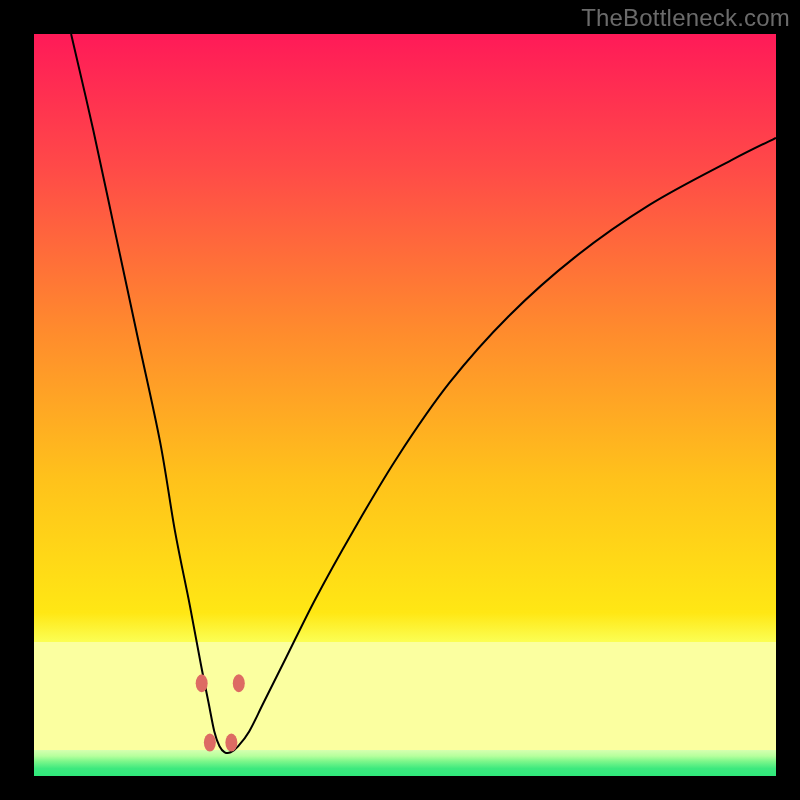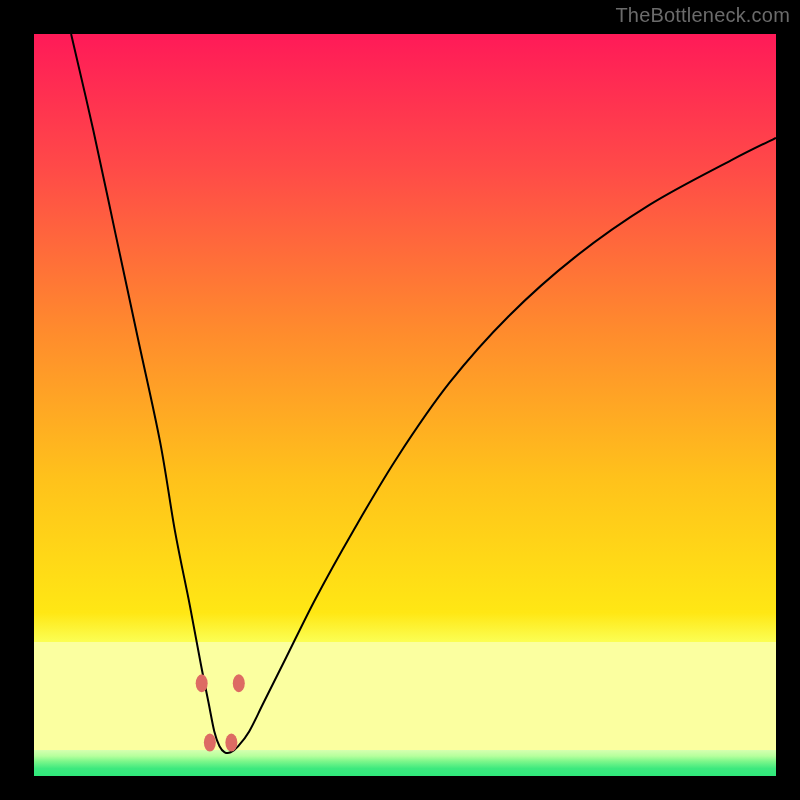--- a/index.html
+++ b/index.html
@@ -17,21 +17,21 @@
     top: 0;
     width: 800px;
     height: 800px;
     background: #000;
   }
   .watermark {
     position: absolute;
     top: 4px;
     right: 10px;
     color: #6b6b6b;
-    font-size: 20px;
+    font-size: 24px;
     font-weight: 500;
     letter-spacing: 0.2px;
     z-index: 10;
   }
   .plot {
     position: absolute;
     left: 34px;
     top: 34px;
     width: 742px;
     height: 742px;

